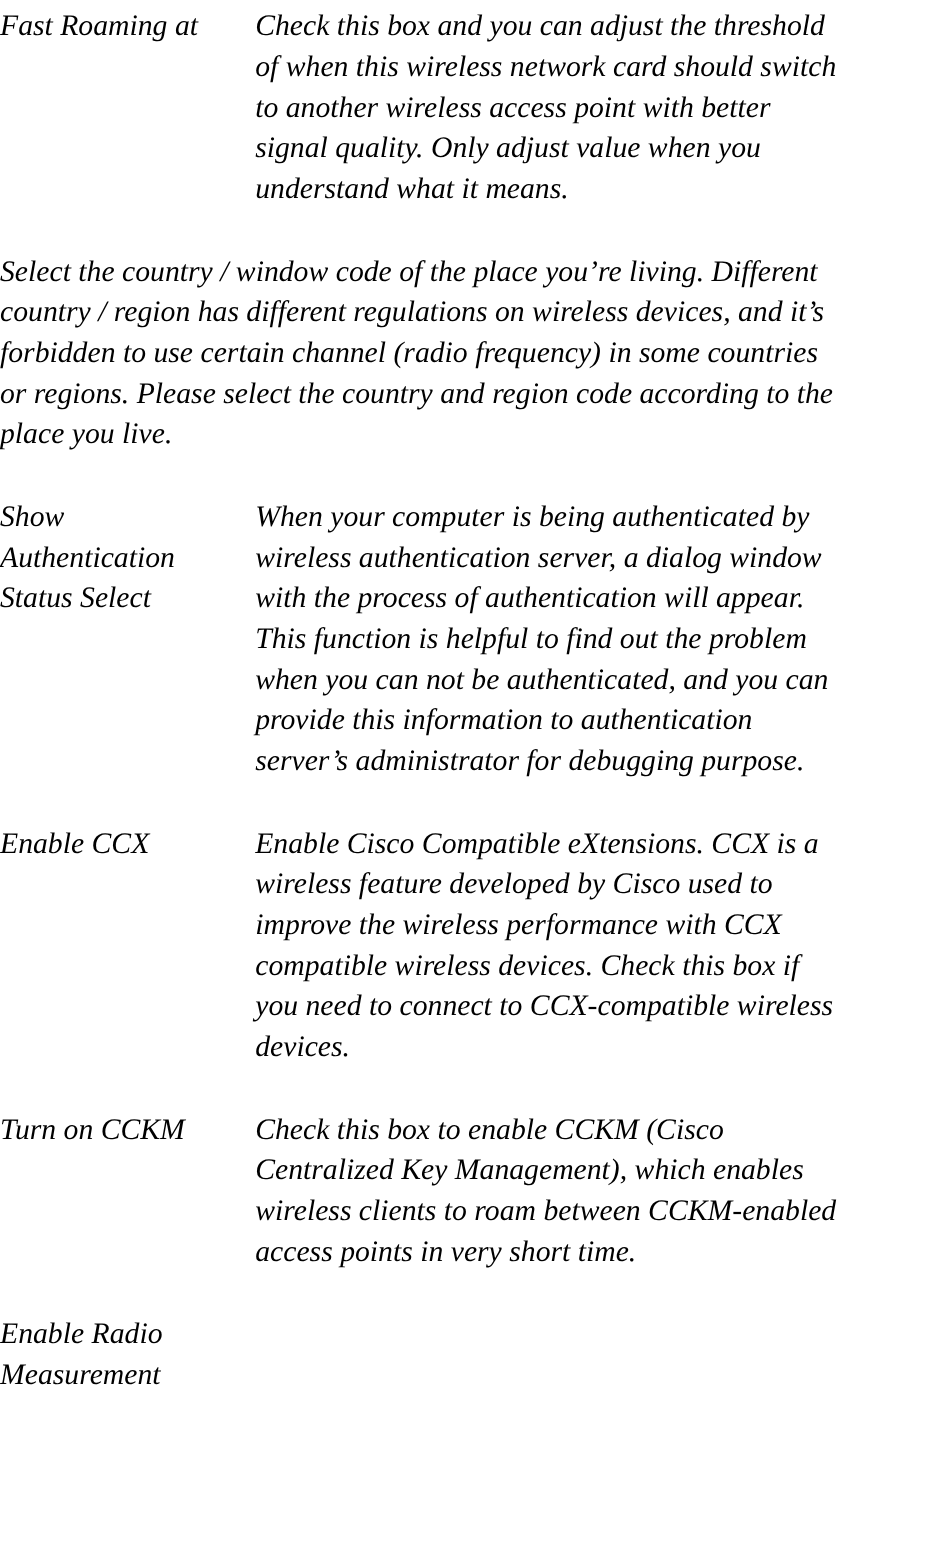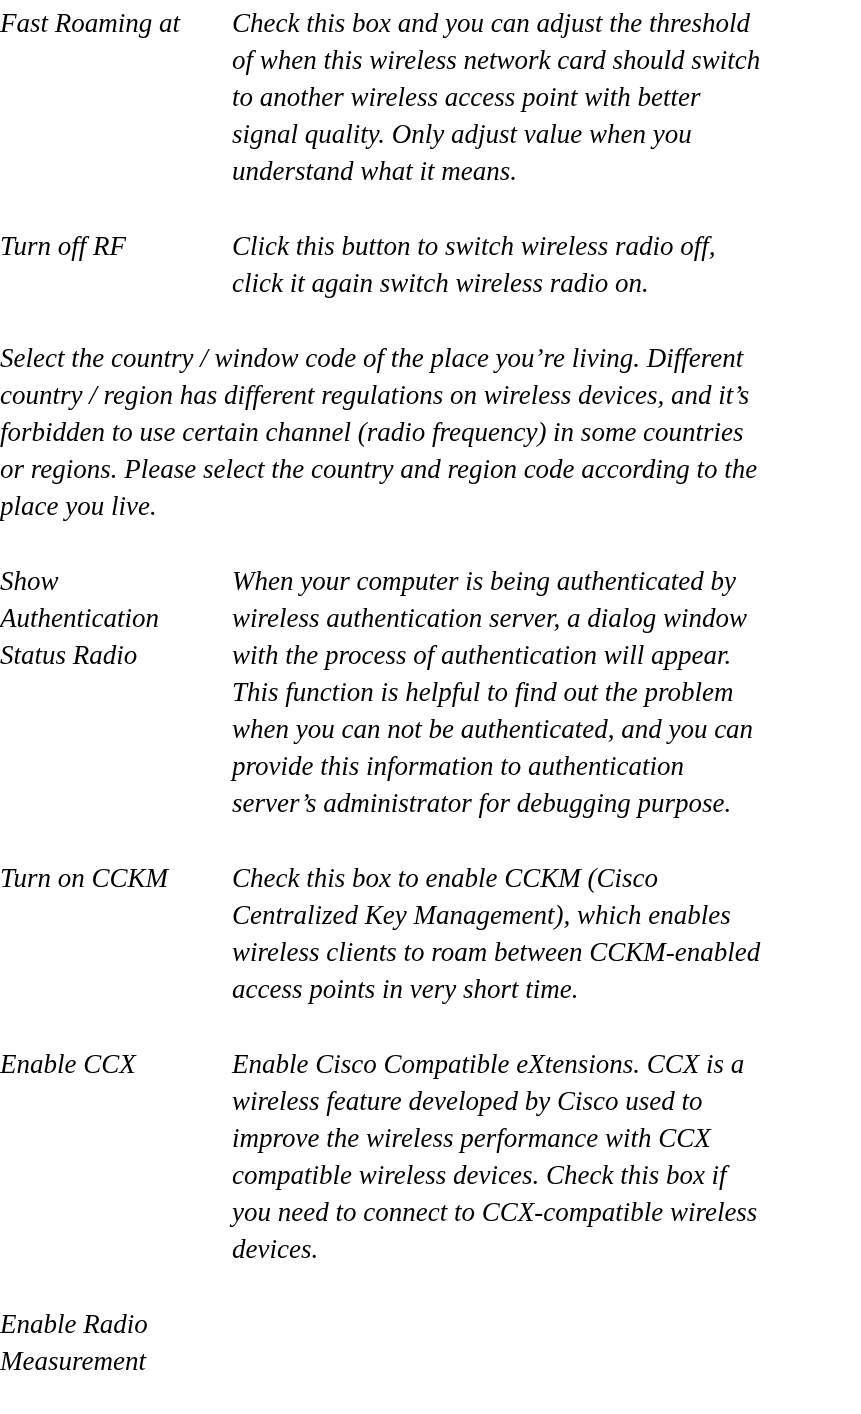--- a/index.html
+++ b/index.html
@@ -38,41 +38,37 @@
 </head>
 <body>
 
 <div class="page">
 
   <div class="row">
     <div class="term">Fast Roaming at</div>
     <div class="desc">Check this box and you can adjust the threshold of when this wireless network card should switch to another wireless access point with better signal quality. Only adjust value when you understand what it means.</div>
   </div>
 
-  <div class="row">
-    <div class="term">Turn off RF</div>
-    <div class="desc">Click this button to switch wireless radio off, click it again switch wireless radio on.</div>
-  </div>
 
   <div class="row">
     <div class="desc">Select the country / window code of the place you’re living. Different country / region has different regulations on wireless devices, and it’s forbidden to use certain channel (radio frequency) in some countries or regions. Please select the country and region code according to the place you live.</div>
   </div>
 
   <div class="row">
-    <div class="term">Show Authentication Status Radio</div>
+    <div class="term">Show Authentication Status Select</div>
     <div class="desc">When your computer is being authenticated by wireless authentication server, a dialog window with the process of authentication will appear. This function is helpful to find out the problem when you can not be authenticated, and you can provide this information to authentication server’s administrator for debugging purpose.</div>
+  </div>
+
+  <div class="row">
+    <div class="term">Enable CCX</div>
+    <div class="desc">Enable Cisco Compatible eXtensions. CCX is a wireless feature developed by Cisco used to improve the wireless performance with CCX compatible wireless devices. Check this box if you need to connect to CCX-compatible wireless devices.</div>
   </div>
 
   <div class="row">
     <div class="term">Turn on CCKM</div>
     <div class="desc">Check this box to enable CCKM (Cisco Centralized Key Management), which enables wireless clients to roam between CCKM-enabled access points in very short time.</div>
-  </div>
-
-  <div class="row">
-    <div class="term">Enable CCX</div>
-    <div class="desc">Enable Cisco Compatible eXtensions. CCX is a wireless feature developed by Cisco used to improve the wireless performance with CCX compatible wireless devices. Check this box if you need to connect to CCX-compatible wireless devices.</div>
   </div>
 
   <div class="row">
     <div class="term">Enable Radio Measurement</div>
   </div>
 
 </div>
 
 </body></html>

